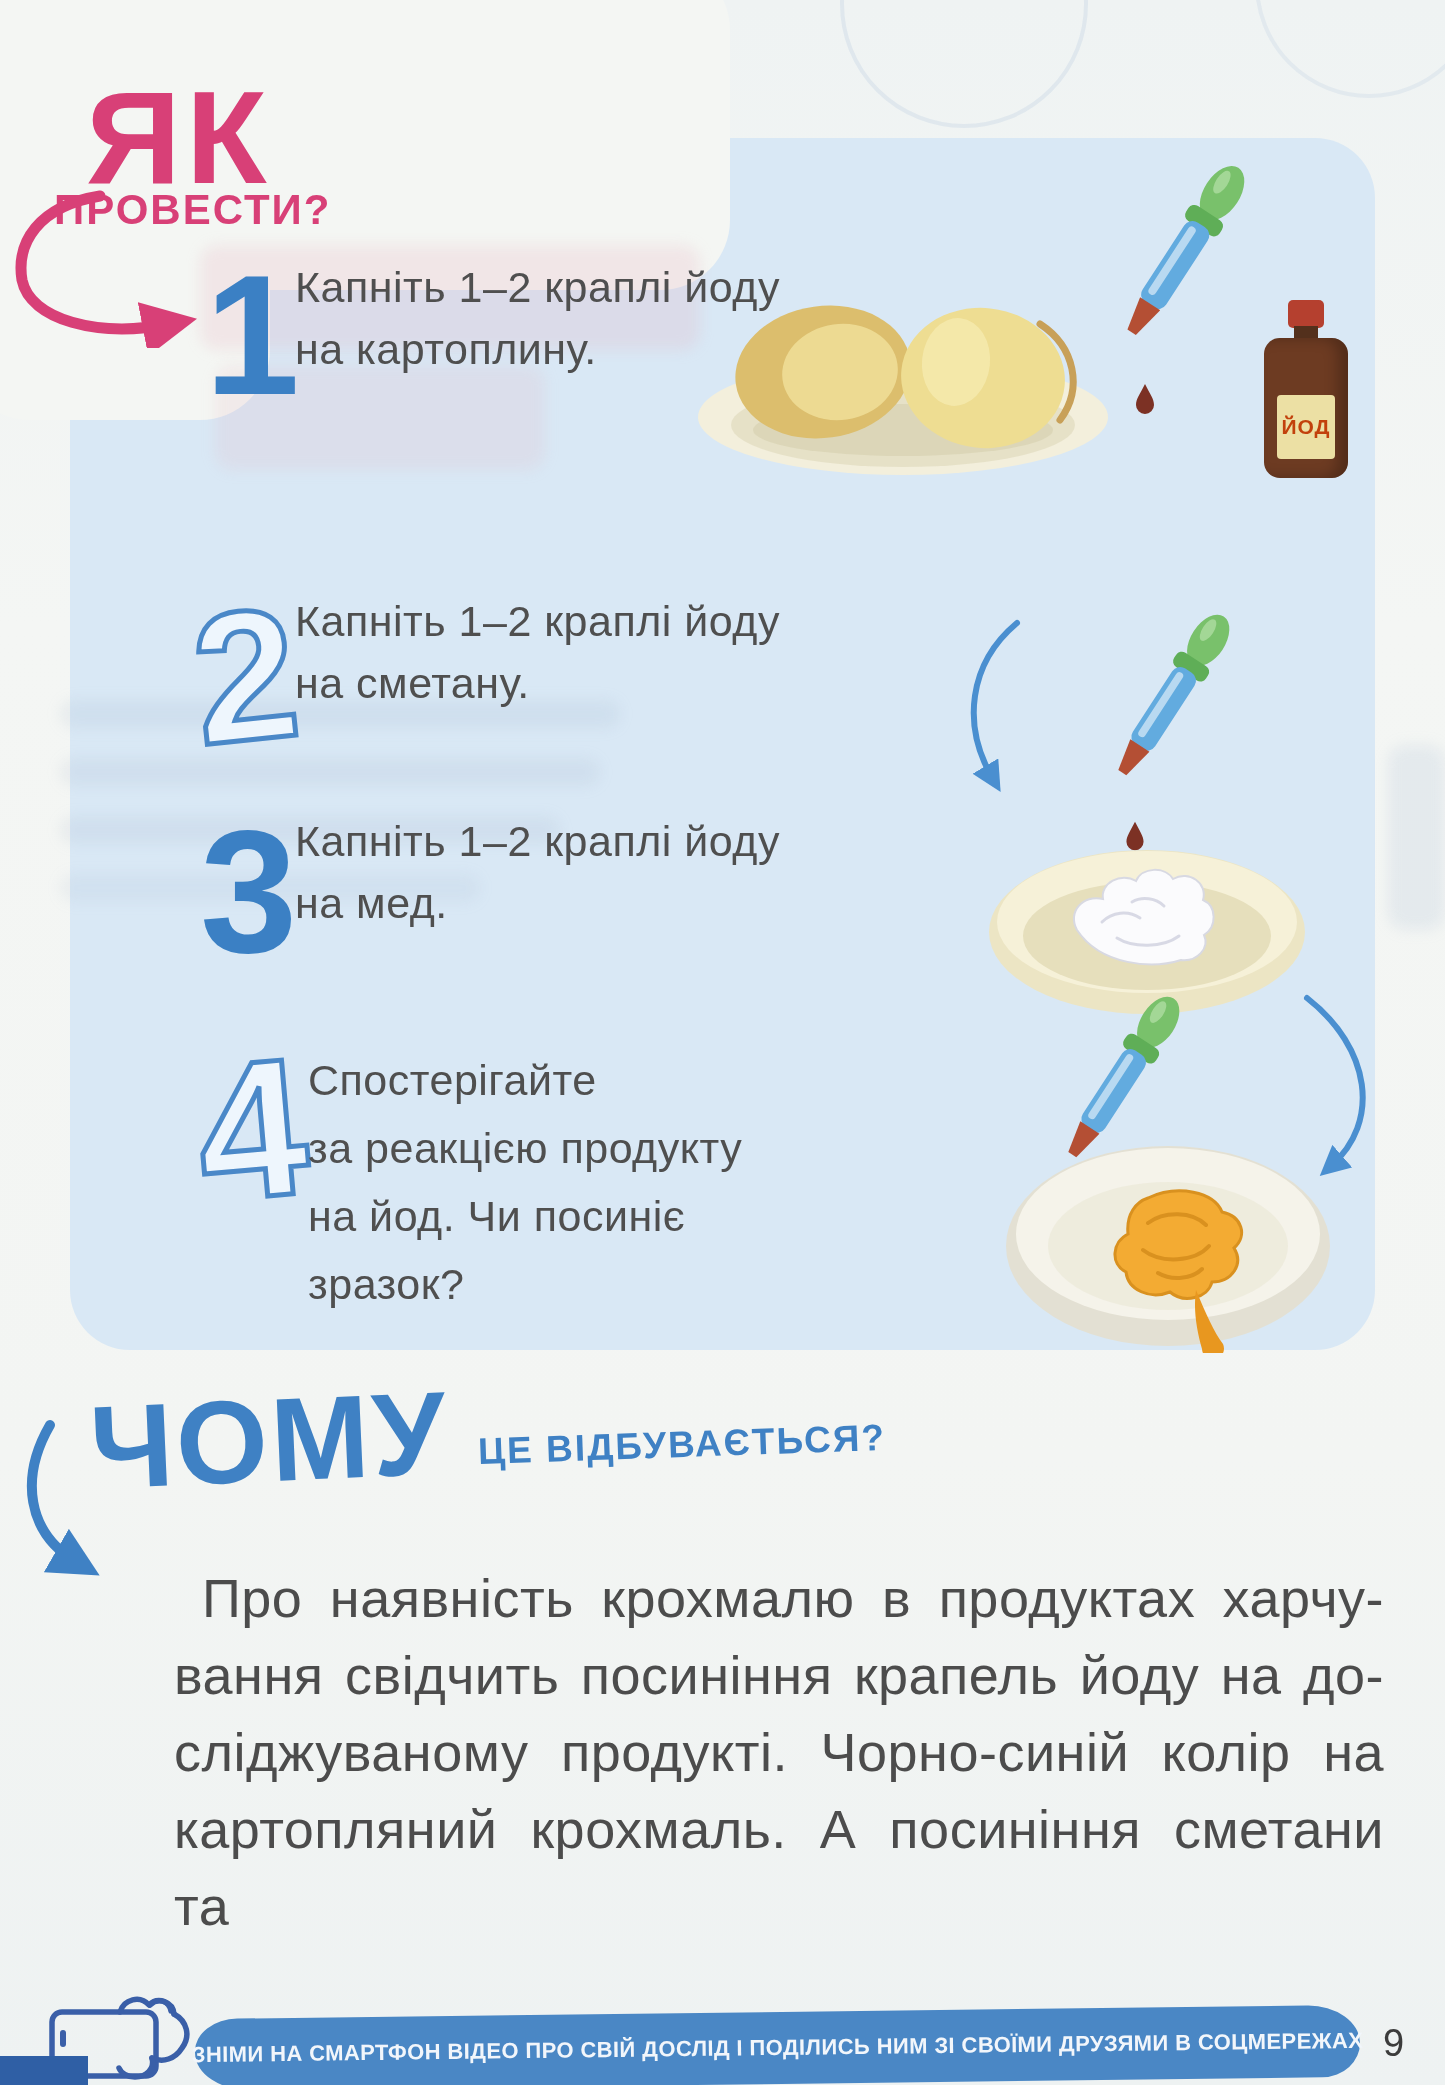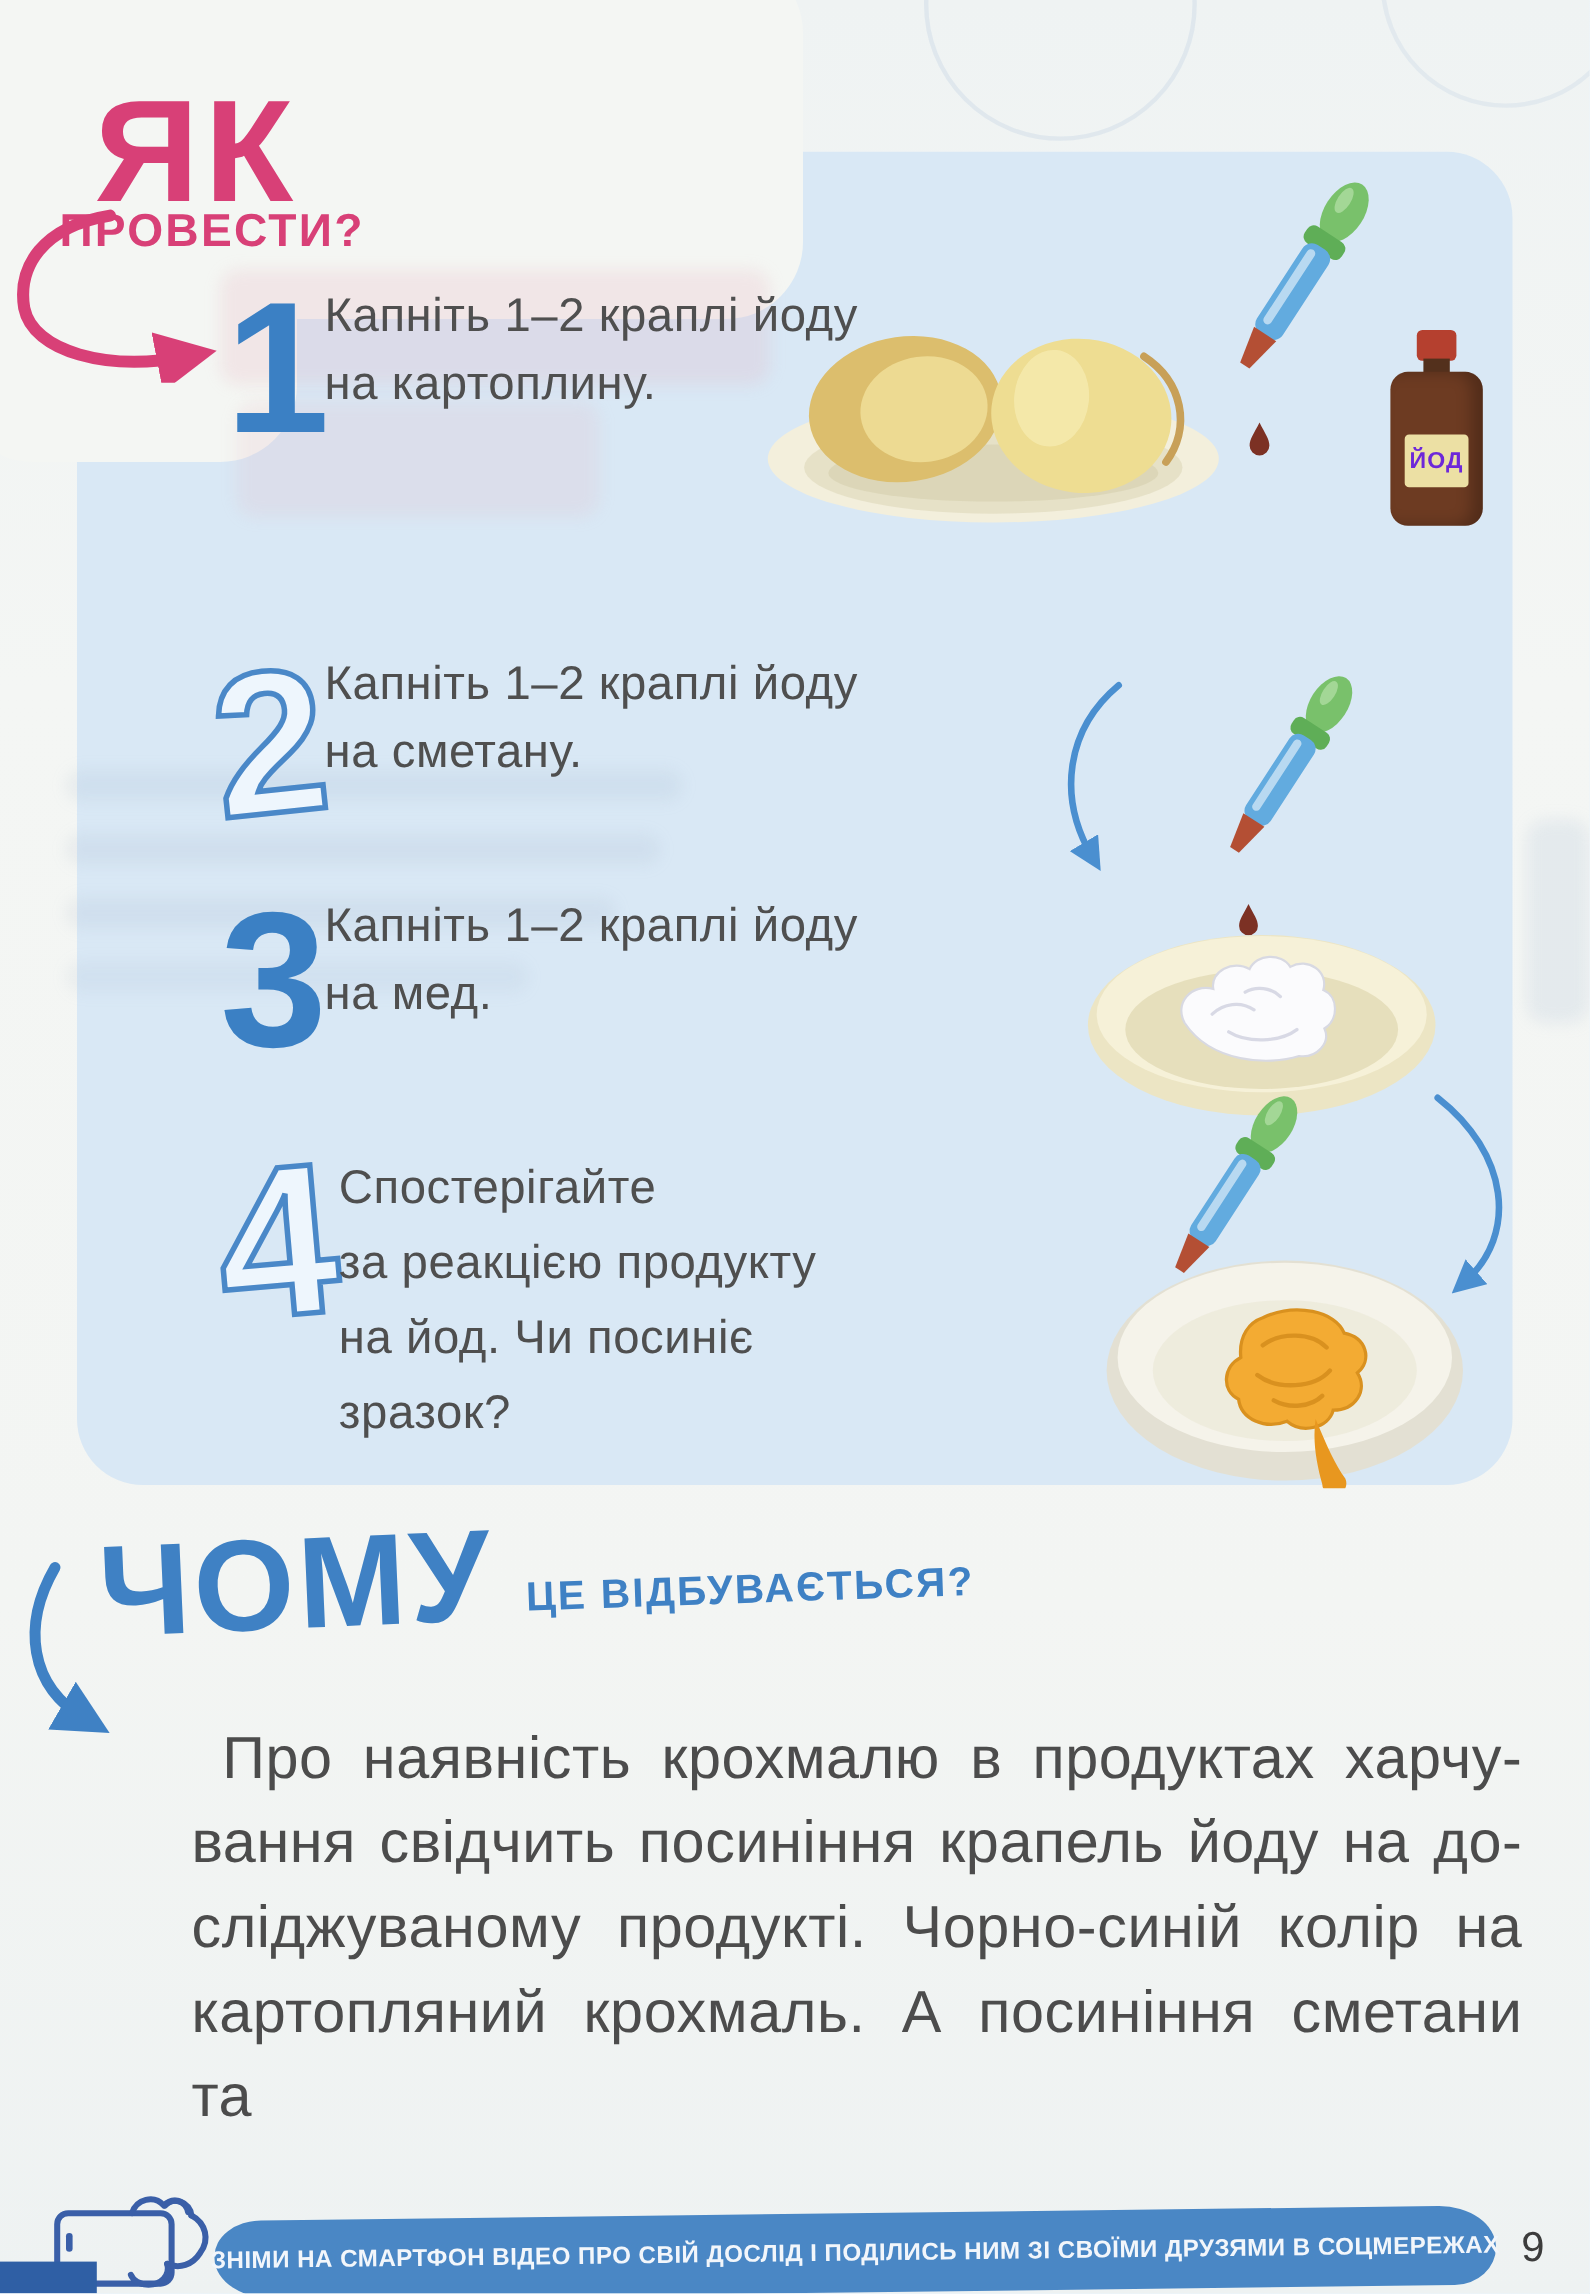--- a/index.html
+++ b/index.html
@@ -48,22 +48,22 @@
   .para{left:126px;top:1560px;width:1210px;font-size:54px;color:#4c4c4c;line-height:77px;letter-spacing:.5px;margin-left:48px;}
   .para-line{text-align:justify;text-align-last:justify;}
   .para-line.first{padding-left:28px;}
   .para-line.last{text-align-last:left;}
 
   
   .bottle{left:1262px;top:300px;width:88px;height:178px;}
   .bottle .cap{position:absolute;left:26px;top:0;width:36px;height:28px;background:#b5402f;border-radius:5px;}
   .bottle .neck{position:absolute;left:32px;top:26px;width:24px;height:14px;background:#53301c;}
   .bottle .body{position:absolute;left:2px;top:38px;width:84px;height:140px;background:#6d3b22;border-radius:16px;box-shadow:inset -10px 0 14px rgba(0,0,0,.25);}
-  .bottle .label{position:absolute;left:15px;top:95px;width:58px;height:48px;background:#ece0a4;border-radius:4px;
-                 display:flex;align-items:center;justify-content:center;font-size:21px;font-weight:800;color:#6d28d9;letter-spacing:1px;}
+  .bottle .label{position:absolute;left:15px;top:95px;width:58px;height:64px;background:#ece0a4;border-radius:4px;
+                 display:flex;align-items:center;justify-content:center;font-size:21px;font-weight:800;color:#c2410c;letter-spacing:1px;}
 
   
   .footer-banner{left:195px;top:2012px;width:1165px;height:72px;background:#4a87c5;
                  border-radius:45px 55px 40px 60px/34px 40px 36px 40px;transform:rotate(-.7deg);
                  display:flex;align-items:center;justify-content:center;}
   .footer-banner span{color:#f2f6fb;font-size:22px;font-weight:700;letter-spacing:.4px;white-space:nowrap;}
   .page-num{left:1383px;top:2022px;font-size:38px;color:#3c3c3c;}
   .corner-block{left:0;top:2056px;width:88px;height:29px;background:#2f5fa5;}
 </style>
 </head>

